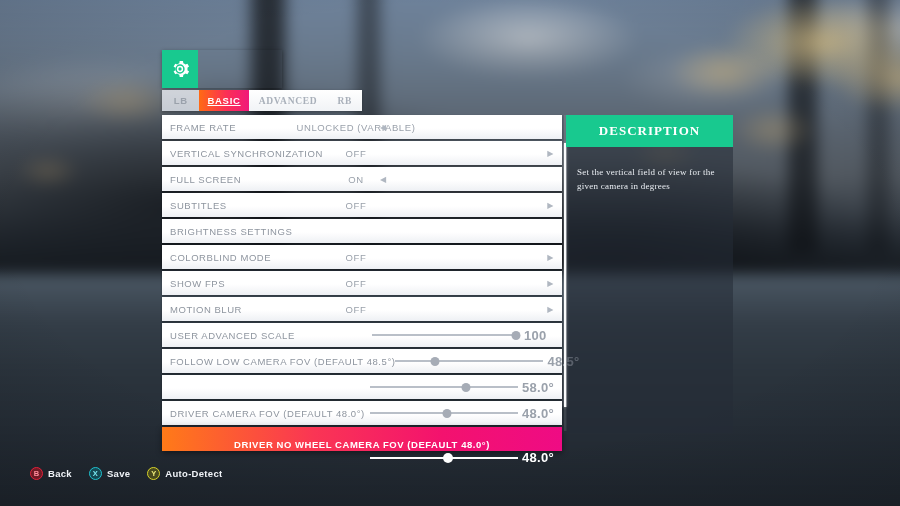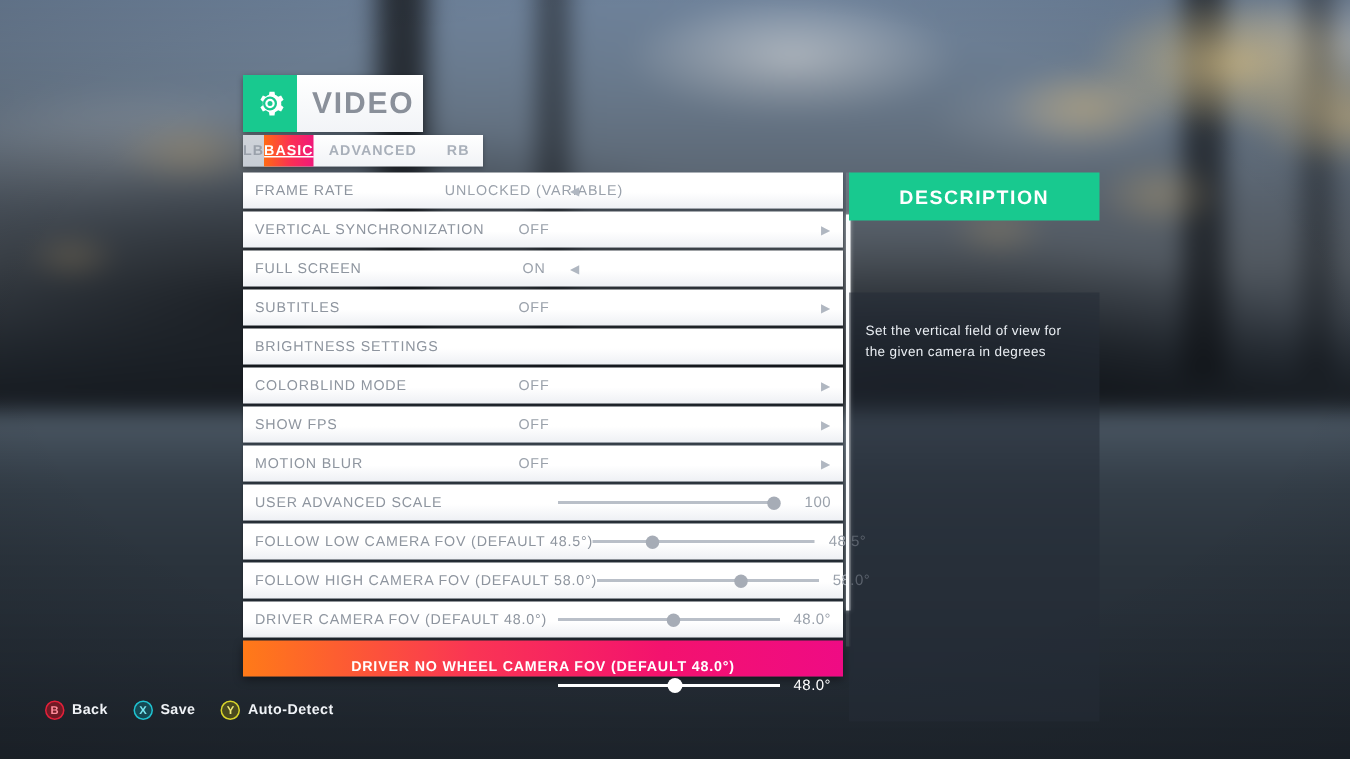--- a/index.html
+++ b/index.html
@@ -70,29 +70,29 @@
   #panel { position:absolute; left:162px; top:50px; width:400px; z-index:5; }
 
   .title-bar { display:flex; align-items:stretch; height:38px; width:120px;
     box-shadow:0 1px 4px rgba(0,0,0,.35); }
   .title-icon { width:36px; background:#18c98f; display:flex; align-items:center; justify-content:center; }
   .title-icon svg { width:20px; height:20px; fill:#fff; }
   .title-text { flex:1; background:linear-gradient(180deg,#ffffff,#f2f4f7);
     display:flex; align-items:center; padding-left:10px;
     font-size:20px; font-weight:bold; letter-spacing:1.2px; color:#8a909a; }
 
-  .tabs { display:flex; height:21px; margin-top:2px; width:160px;
+  .tabs { display:flex; height:21px; margin-top:2px; width:200px;
     background:linear-gradient(180deg,#ffffff,#f1f3f6);
     box-shadow:0 1px 3px rgba(0,0,0,.3); }
   .tab { display:flex; align-items:center; justify-content:center;
     font-size:9.5px; font-weight:bold; letter-spacing:.7px; }
   .tab.bumper { width:38px; color:#9aa1ab; background:rgba(120,132,148,.35); }
   .tab.sel { width:50px; color:#fff;
     background:linear-gradient(90deg,#ff6a14 0%, #fb2f55 55%, #f0197a 100%);text-decoration:underline; }
-  .tab.plain { color:#a9b0ba; padding:0 10px; }
+  .tab.plain { color:#a9b0ba; padding:0 10px;font-family:Liberation Serif, serif; }
 
   .rows { margin-top:4px; position:relative; }
   .row {
     height:22px; margin-bottom:2px;
     background:linear-gradient(180deg,#ffffff 0%, #ffffff 55%, #eef0f4 100%);
     display:flex; align-items:center; padding:12px 8px;
     position:relative; font-size:9.5px; letter-spacing:.55px;
     color:#8e959f; box-shadow:0 1px 2px rgba(0,0,0,.30);
   }
   .row .label { flex:0 0 auto; white-space:nowrap; }
@@ -102,45 +102,45 @@
     font-size:9.5px; letter-spacing:.6px; color:#9aa1ab; pointer-events:none; }
   .arr { font-size:8px; color:#b0b7c1; position:absolute; }
   .arr.l { left:218px; }
   .arr.r { right:8px; }
 
   
   .slider { position:relative; width:148px; height:14px; margin-right:4px; display:flex; align-items:center; }
   .track { position:absolute; left:0; right:0; height:2px; background:#b9bfc8; }
   .knob { position:absolute; width:9px; height:9px; border-radius:50%;
     background:#a6acb6; transform:translateX(-50%); }
-  .snum { font-size:10px; font-weight:normal; color:#9aa1ab; min-width:30px; text-align:right; letter-spacing:.3px; }
+  .snum { font-size:13px; font-weight:bold; color:#9aa1ab; min-width:30px; letter-spacing:.3px; }
 
   
   .row.selected {
     background:linear-gradient(90deg,#ff7a18 0%, #fa3554 38%, #f3126e 70%, #ef0b84 100%);
     color:#fff; font-weight:bold;
     box-shadow:0 2px 6px rgba(0,0,0,.45);
     flex-direction:column;
   }
   .row.selected .snum { color:#fff; }
   .row.selected .track { background:#ffffff; height:2px; }
   .row.selected .knob { background:#ffffff; width:10px; height:10px; }
 
   
   #scroll-track { position:absolute; left:402px; top:0; width:3px; height:316px;
     background:rgba(255,255,255,.10); }
   #scroll-thumb { position:absolute; left:0; top:28px; width:3px; height:264px;
     background:#fafbfc; box-shadow:0 0 3px rgba(255,255,255,.5); }
 
   
-  #desc { position:absolute; left:566px; top:115px; width:167px; height:318px; z-index:5; }
+  #desc { position:absolute; left:566px; top:115px; width:167px; height:318px; z-index:5;font-family:Liberation Serif, serif; }
   .desc-head { height:32px; background:#18c98f; display:flex; align-items:center;
     justify-content:center; color:#fff; font-size:13px; font-weight:bold; letter-spacing:1px; }
   .desc-body { height:286px; background:rgba(36,44,54,.55);
-    padding:19px 11px; color:#e9edf2; font-size:9px; line-height:1.55; letter-spacing:.25px;margin-top:48px; }
+    padding:19px 11px; color:#e9edf2; font-size:9px; line-height:1.55; letter-spacing:.25px; }
 
   
   #actions { position:absolute; left:30px; bottom:26px; display:flex; align-items:center; gap:17px; z-index:5; }
   .action { display:flex; align-items:center; gap:5px; color:#f0f3f7; font-size:9.5px; font-weight:bold; letter-spacing:.3px; }
   .btn-glyph { width:13px; height:13px; border-radius:50%; display:flex;
     align-items:center; justify-content:center; font-size:7.5px; font-weight:bold; }
   .g-b { background:rgba(180,18,32,.55); border:1.4px solid #e3203a; color:#ff8d9c; }
   .g-x { background:rgba(12,120,132,.45); border:1.4px solid #1fc2d0; color:#7ae6f0; }
   .g-y { background:rgba(140,130,10,.40); border:1.4px solid #d8d42a; color:#eeea7a; }
 </style>
@@ -160,21 +160,20 @@
 
 <div id="panel">
 
   <div class="title-bar">
     <div class="title-icon">
       <svg viewBox="0 0 24 24" aria-hidden="true">
         <path d="M12 8.2a3.8 3.8 0 1 0 0 7.6 3.8 3.8 0 0 0 0-7.6zm0 5.8a2 2 0 1 1 0-4 2 2 0 0 1 0 4z"></path>
         <path d="M21 12c0-.5-.05-1-.13-1.47l2-1.5-2-3.46-2.34.95a8.6 8.6 0 0 0-2.54-1.47L15.6 2.5h-4l-.4 2.55a8.6 8.6 0 0 0-2.53 1.47l-2.35-.95-2 3.46 2 1.5a8.9 8.9 0 0 0 0 2.94l-2 1.5 2 3.46 2.35-.95a8.6 8.6 0 0 0 2.53 1.47l.4 2.55h4l.4-2.55a8.6 8.6 0 0 0 2.54-1.47l2.34.95 2-3.46-2-1.5c.08-.47.13-.97.13-1.47zm-9 5.6A5.6 5.6 0 1 1 12 6.4a5.6 5.6 0 0 1 0 11.2z"></path>
       </svg>
     </div>
-    <div class="title-text">VIDEO</div>
   </div>
 
   <div class="tabs">
     <div class="tab bumper">LB</div>
     <div class="tab sel">BASIC</div>
     <div class="tab plain">ADVANCED</div>
     <div class="tab plain">RB</div>
   </div>
 
   <div class="rows" id="rows">
@@ -230,21 +229,20 @@
         <span class="label">FOLLOW LOW CAMERA FOV (DEFAULT 48.5°)</span>
         <div class="right">
           <div class="slider">
             <div class="track"></div>
             <div class="knob" style="left: 27%;"></div>
           </div>
           <span class="snum">48.5°</span>
         </div>
       </div>
       <div class="row">
-        <span class="label">FOLLOW HIGH CAMERA FOV (DEFAULT 58.0°)</span>
         <div class="right">
           <div class="slider">
             <div class="track"></div>
             <div class="knob" style="left: 65%;"></div>
           </div>
           <span class="snum">58.0°</span>
         </div>
       </div>
       <div class="row">
         <span class="label">DRIVER CAMERA FOV (DEFAULT 48.0°)</span>

